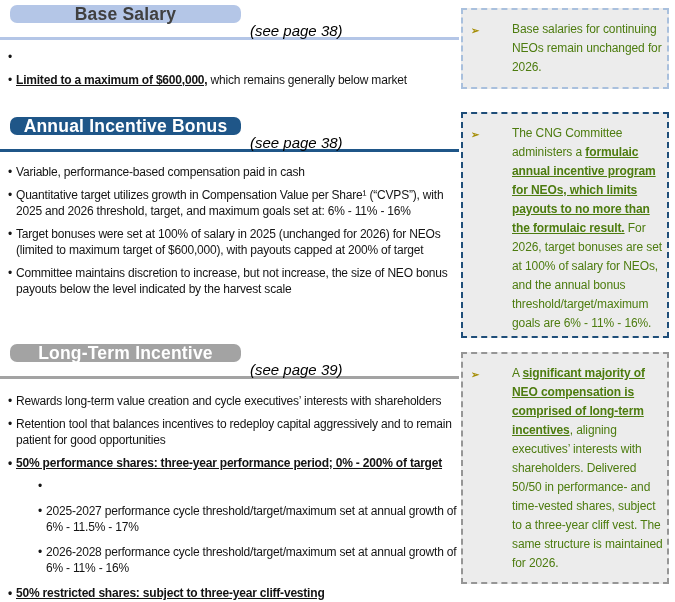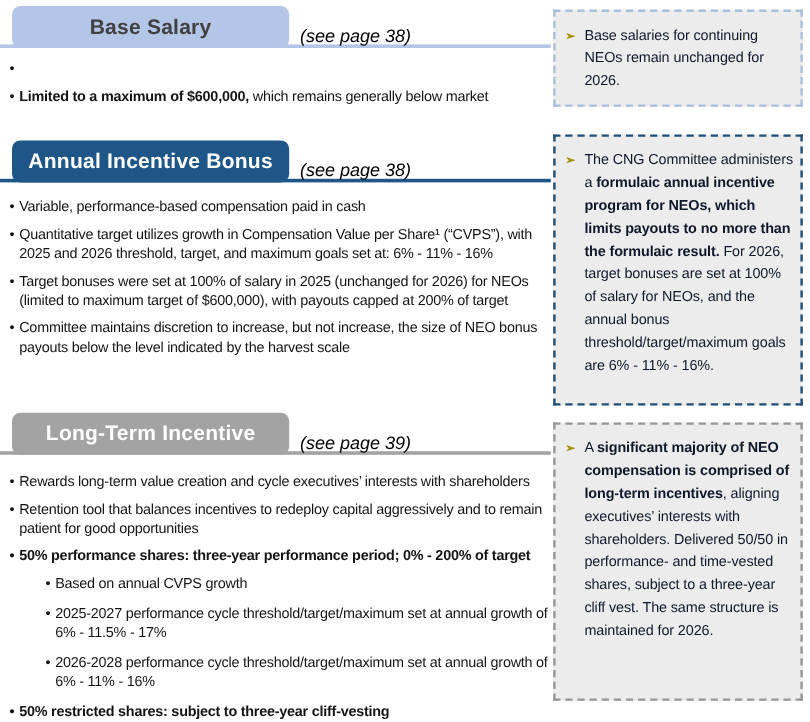--- a/index.html
+++ b/index.html
@@ -10,21 +10,21 @@
     font-family:"Liberation Sans", sans-serif;
     overflow:hidden;
   }
   .section{position:absolute;left:0;width:675px;height:0;}
   .s0{top:5px;}
   .s1{top:117px;}
   .s2{top:344px;}
 
   .hline{position:absolute;left:0;top:32px;width:459px;height:3px;background:var(--line);}
   .tab{
-    position:absolute;left:10px;top:0;width:231px;height:35px;
+    position:absolute;left:10px;top:0;width:231px;height:18px;
     background:var(--tab-bg);color:var(--tab-text);
     border-radius:7px;
     display:flex;align-items:center;justify-content:center;
     font-weight:bold;font-size:17.5px;letter-spacing:.2px;
     z-index:2;
   }
   .page-ref{
     position:absolute;left:250px;top:17px;
     font-style:italic;font-size:15px;color:#000;
   }
@@ -34,41 +34,41 @@
   .s1 .bullets{top:47px;}
   .s2 .bullets{top:49px;}
   .bullet{
     display:flex;margin-bottom:7px;
     font-size:12px;line-height:16px;letter-spacing:-0.2px;
     color:#141414;
   }
   .bullet .marker{flex:0 0 8px;font-size:12px;}
   .lvl2{margin-left:30px;margin-bottom:9px;}
   .allbold{font-weight:bold;}
-  .seg.bold{font-weight:bold;}
+  .seg.bold{font-weight:bold;text-decoration:underline;}
 
   .callout{
     position:absolute;left:461px;width:208px;box-sizing:border-box;
     background:var(--callout-bg);
     border:2px dashed var(--cb);
     display:flex;align-items:flex-start;
     padding:10px 2px 6px 8px;
     z-index:3;
   }
   .c0{top:8px;height:81px;}
   .c1{top:112px;height:226px;}
   .c2{top:352px;height:232px;}
   .arrow{
     flex:0 0 16px;margin-top:1px;
     color:var(--arrow-color);font-weight:bold;
     font-size:10px;line-height:19px;
   }
   .ctext{
     font-size:12px;line-height:19px;letter-spacing:-0.1px;
-    color:#0f172a;padding-right:2px;
+    color:#4d7c0f;padding-right:2px;margin-left:25px;
   }
 </style>
 </head>
 <body style="--callout-bg: #ececec; --arrow-color: #a38b00;">
 
   <div class="section s0" style="--tab-bg: #b4c6e7; --tab-text: #404040; --line: #b4c6e7;">
     <div class="hline"></div>
     <div class="tab">
       <span>Base Salary</span>
     </div>
@@ -141,21 +141,20 @@
     <span class="btext"><span class="seg">Retention tool that balances incentives to redeploy capital aggressively and to remain patient for good opportunities</span></span>
   </div>
 
   <div class="bullet lvl1 allbold">
     <span class="marker">•</span>
     <span class="btext"><span class="seg bold">50% performance shares: three-year performance period; 0% - 200% of target</span></span>
   </div>
 
   <div class="bullet lvl2">
     <span class="marker">•</span>
-    <span class="btext"><span class="seg">Based on annual CVPS growth</span></span>
   </div>
 
   <div class="bullet lvl2">
     <span class="marker">•</span>
     <span class="btext"><span class="seg">2025-2027 performance cycle threshold/target/maximum set at annual growth of 6% - 11.5% - 17%</span></span>
   </div>
 
   <div class="bullet lvl2">
     <span class="marker">•</span>
     <span class="btext"><span class="seg">2026-2028 performance cycle threshold/target/maximum set at annual growth of 6% - 11% - 16%</span></span>

